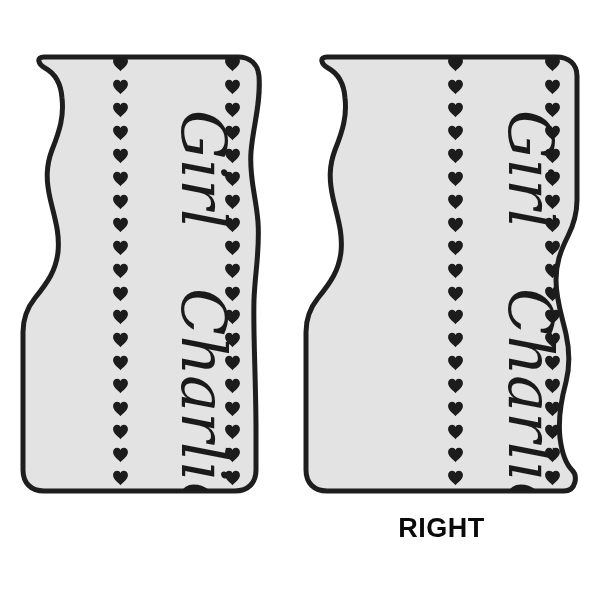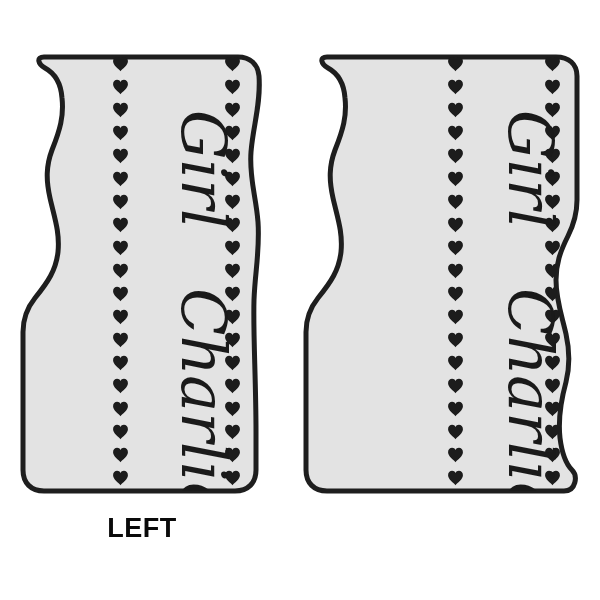--- a/index.html
+++ b/index.html
@@ -267,16 +267,16 @@
           <use href="#heart" x="544" y="470" width="17" height="16"></use>
         </g>
 
         <text class="script-text" x="0" y="0" transform="translate(509,110) rotate(90)" font-size="62" text-anchor="start">Girl</text>
 
         <text class="script-text" x="0" y="0" transform="translate(509,288) rotate(90)" font-size="62" text-anchor="start">Charlie</text>
       </g>
     </svg>
   </div>
 
-  <div class="label" id="label-left">LEFT</div>
-
+
+  <div class="label" id="label-right">RIGHT</div>
 
 </div>
 
 </body></html>

